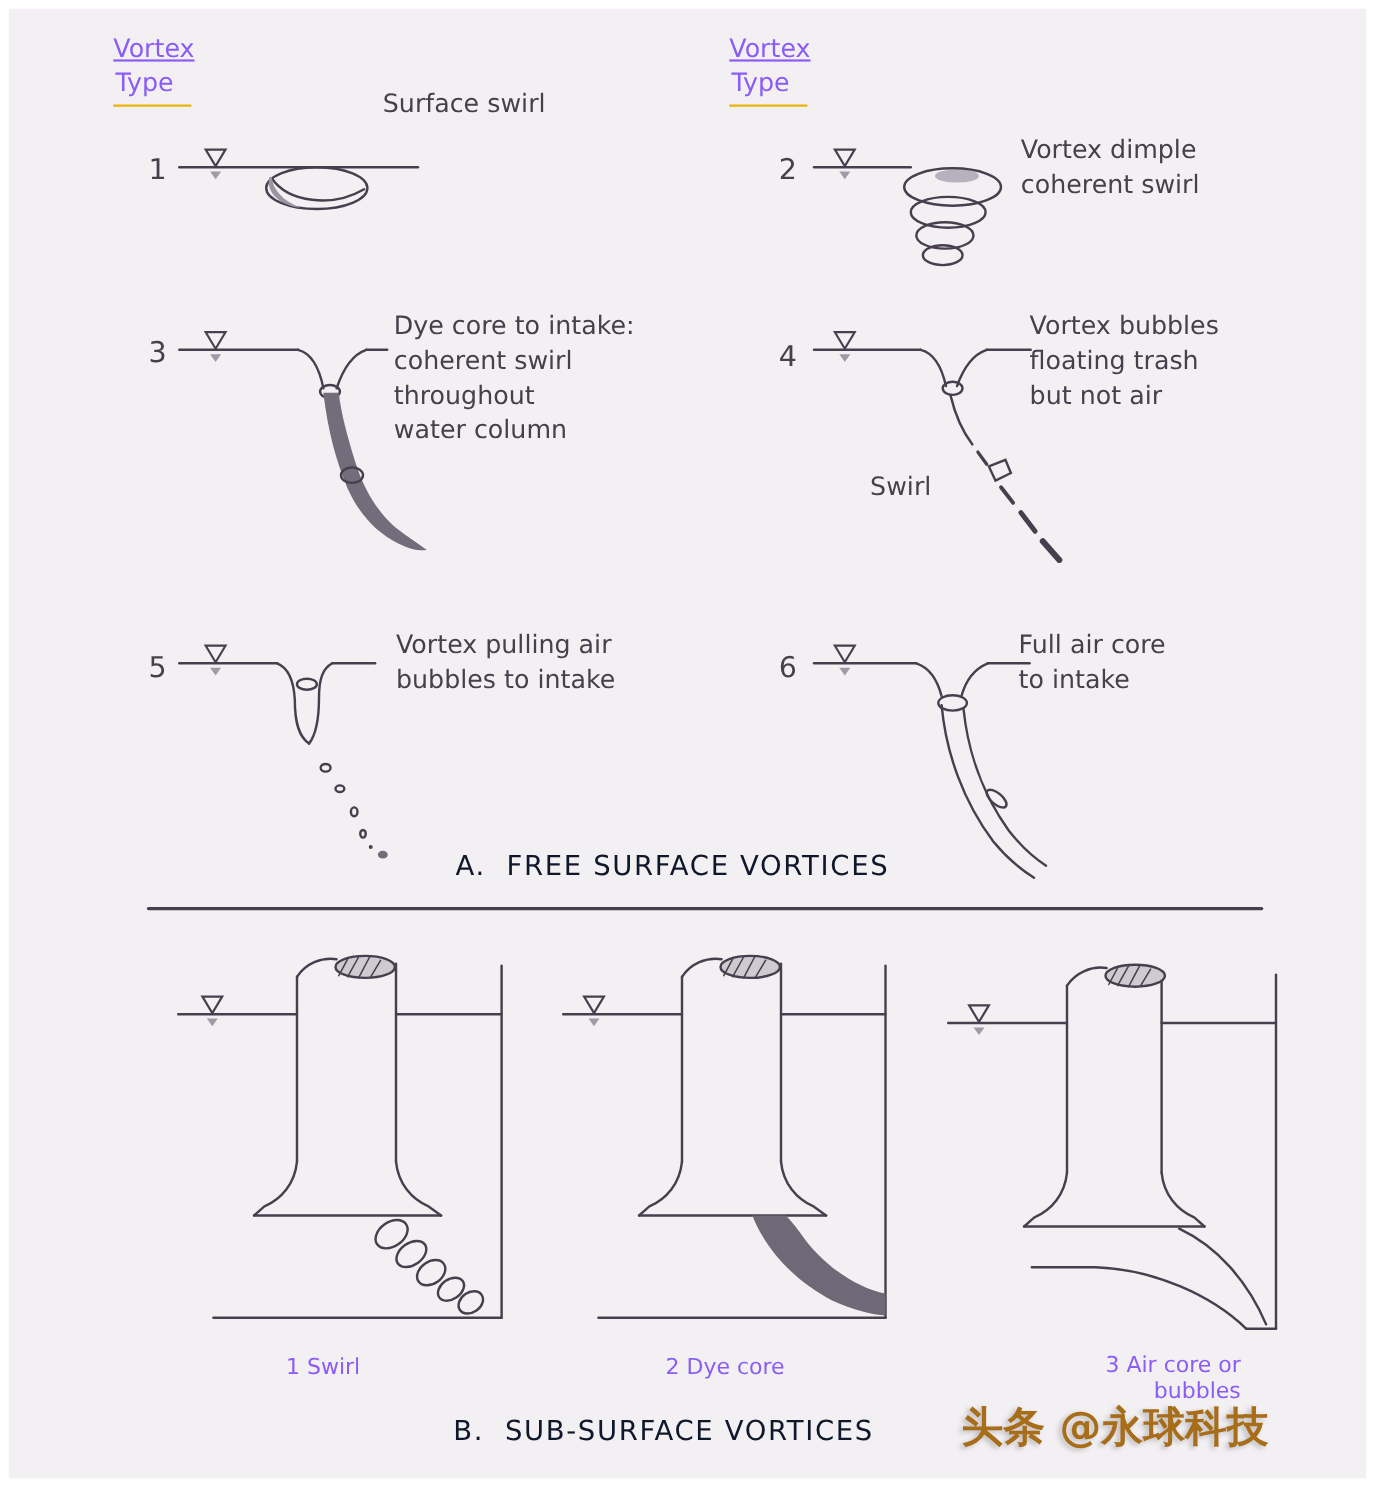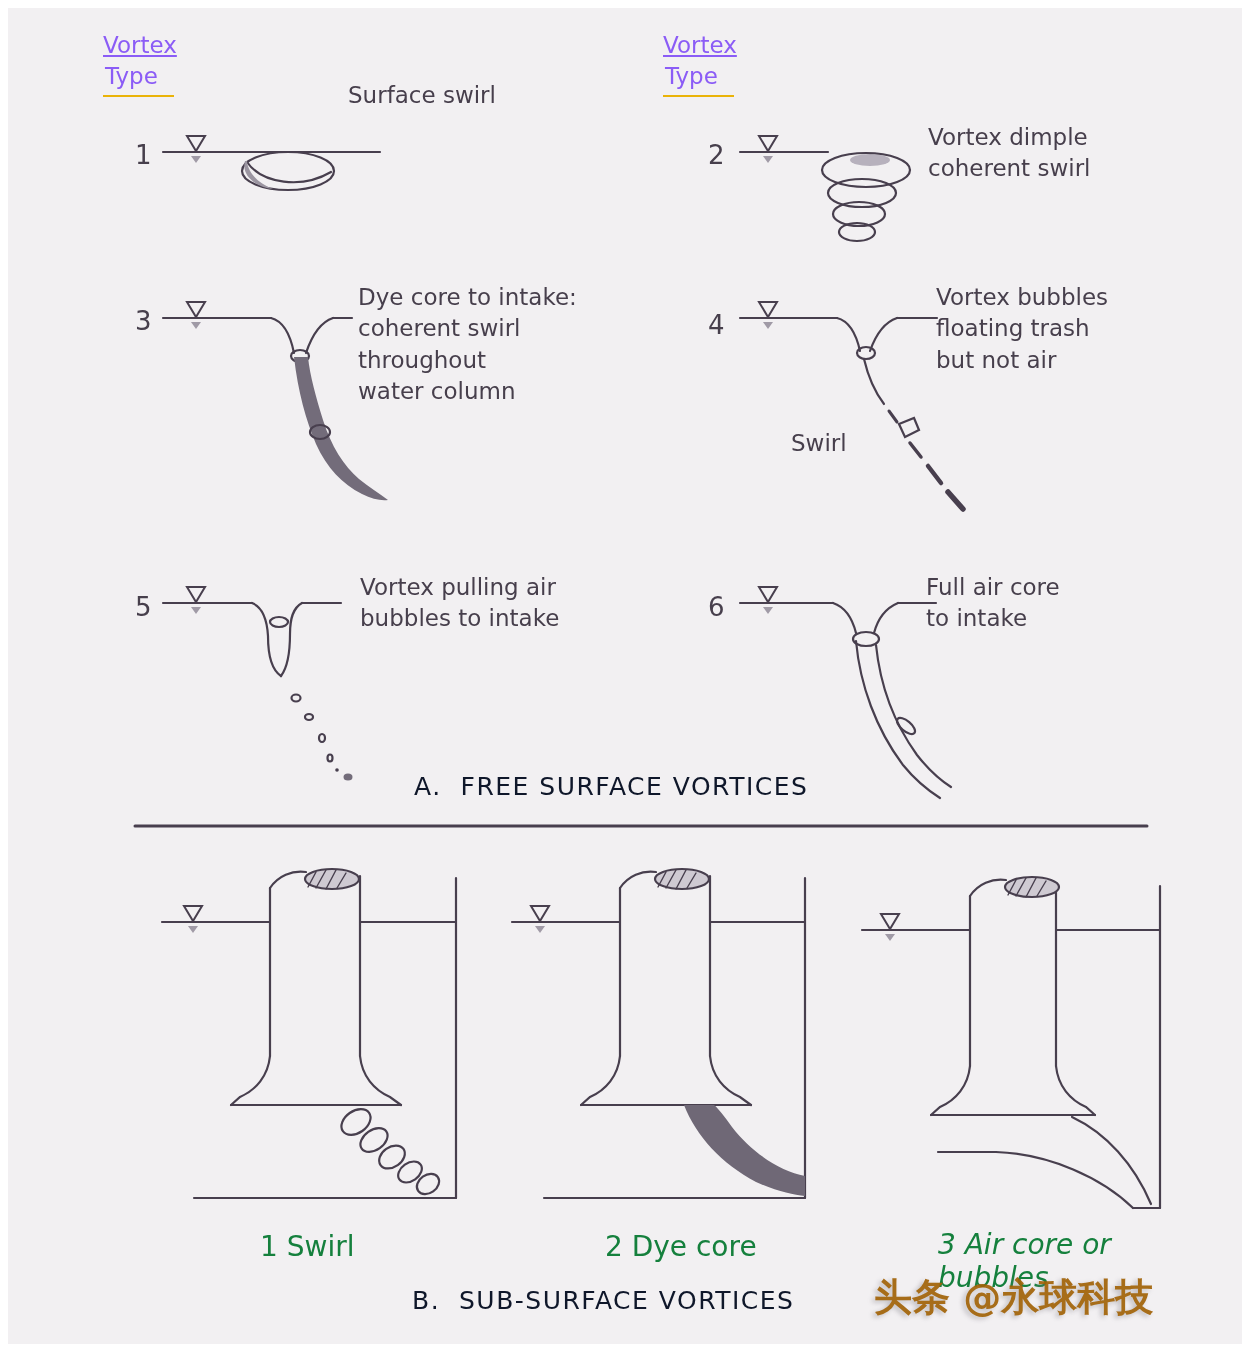--- a/index.html
+++ b/index.html
@@ -15,32 +15,32 @@
   svg.art{position:absolute;left:0;top:0;}
   .lbl{
     position:absolute;color:#473f4c;font-size:23px;line-height:1.36;
     white-space:pre-line;
   }
   .num{position:absolute;color:#473f4c;font-size:26px;}
   .title{
     position:absolute;color:#0f172a;font-size:25px;letter-spacing:1.5px;
     white-space:pre;
   }
-  .blabel{position:absolute;color:#15803d;font-size:28px;white-space:pre-line;}
+  .blabel{position:absolute;color:#8b5cf6;font-size:20px;white-space:pre-line;}
   .vheader{position:absolute;color:#8b5cf6;font-size:23px;line-height:1.35;text-decoration:underline;}
   .vheader .underlined{
     display:inline-block;border-bottom:2px solid #eab308;
     padding:0 16px 3px 2px;
   }
   .watermark{
     position:absolute;color:#a16207;font-size:38px;font-weight:bold;
     white-space:pre;opacity:.92;
     text-shadow:-3px 2px 5px rgba(125,122,128,.5);
   }
-  .centered{text-align:left;font-style:italic;}
+  .centered{text-align:right;}
 </style>
 </head>
 <body>
 
 <div class="panel"></div>
 
 <svg class="art" width="1250" height="1352" viewBox="0 0 1250 1352">
   <defs>
     <g id="wsym" stroke="#483f4e" stroke-width="2" fill="none">
       <path d="M -9 -16 H 9 L 0 -1 Z"></path>

